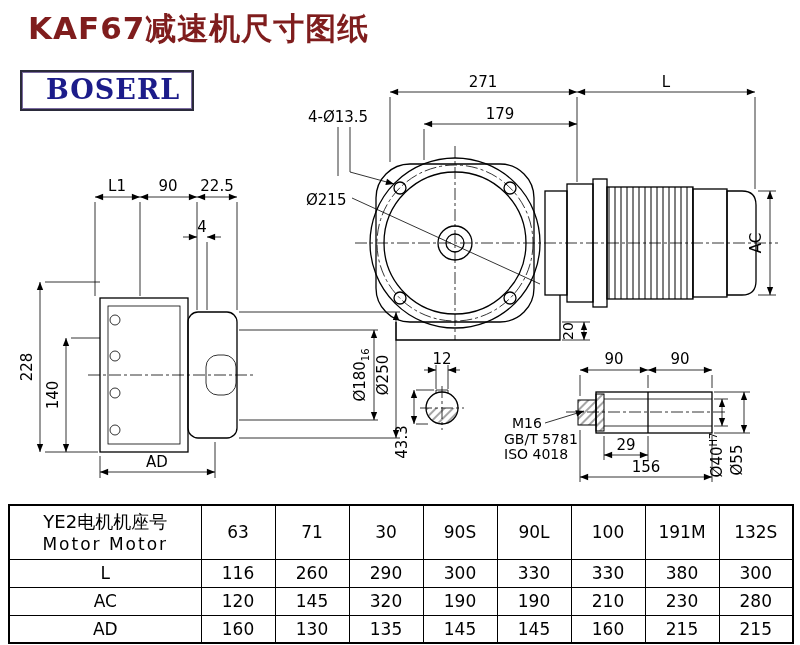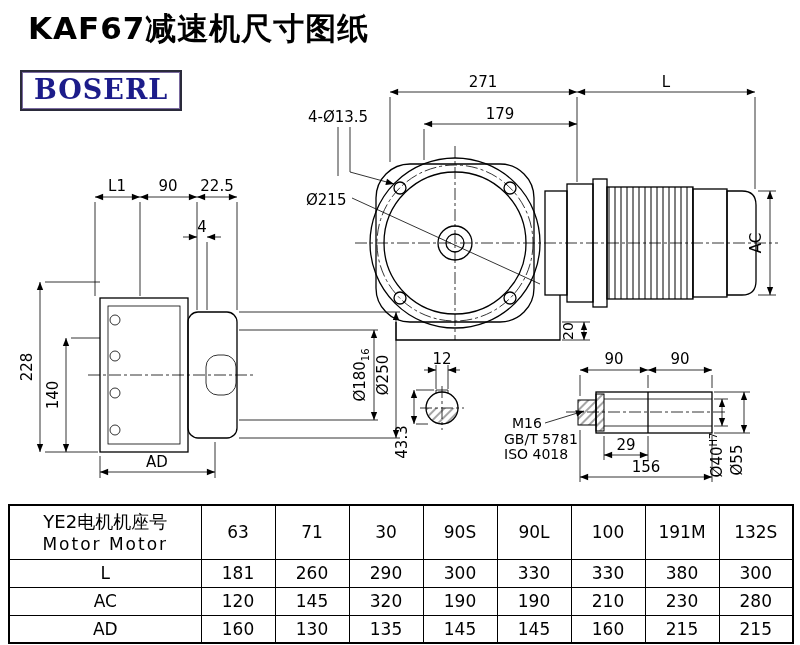--- a/index.html
+++ b/index.html
@@ -1,22 +1,22 @@
 <!DOCTYPE html>
 <html><head>
 <meta charset="utf-8">
 <style>
   * { margin:0; padding:0; box-sizing:border-box; }
   html,body { background:#fff; }
   body { width:800px; height:645px; font-family:"DejaVu Sans","Liberation Sans",sans-serif; }
   #page { position:relative; width:800px; height:645px; background:#fff; overflow:hidden; }
 
-  #title { position:absolute; left:28px; top:8px; font-size:31px; font-weight:bold; color:#000000; letter-spacing:1px; white-space:nowrap; }
-
-  #logo { position:absolute; left:20px; top:70px; border:2px solid #2a2a3a; box-shadow:inset 0 0 0 1px #7a6aa0; padding:2px 12px 4px 12px; background:#fff; }
+  #title { position:absolute; left:28px; top:8px; font-size:31px; font-weight:bold; color:#7f1d1d; letter-spacing:1px; white-space:nowrap; }
+
+  #logo { position:absolute; left:20px; top:70px; border:2px solid #2a2a3a; box-shadow:inset 0 0 0 1px #7a6aa0; padding:2px 12px 4px 24px; background:#fff; }
   #logo span { font-family:"DejaVu Serif","Liberation Serif",serif; font-size:27px; font-weight:bold; color:#1c1c8a; letter-spacing:1px; }
 
   svg.drawing { position:absolute; left:0; top:0; }
   .ol   { fill:none; stroke:#000; stroke-width:1.3; }
   .thin { fill:none; stroke:#000; stroke-width:0.8; }
   .cl   { fill:none; stroke:#000; stroke-width:0.8; stroke-dasharray:12 3 3 3; }
   .ext  { fill:none; stroke:#000; stroke-width:0.8; }
   .dim  { fill:none; stroke:#000; stroke-width:0.8; marker-start:url(#ma); marker-end:url(#ma); }
   .lead { fill:none; stroke:#000; stroke-width:0.8; marker-end:url(#ma); }
   svg text { font-family:"DejaVu Sans","Liberation Sans",sans-serif; font-size:15px; fill:#000; }
@@ -241,21 +241,21 @@
       <td>71</td>
       <td>30</td>
       <td>90S</td>
       <td>90L</td>
       <td>100</td>
       <td>191M</td>
       <td>132S</td>
     </tr>
     <tr>
       <td>L</td>
-      <td>181</td>
+      <td>116</td>
       <td>260</td>
       <td>290</td>
       <td>300</td>
       <td>330</td>
       <td>330</td>
       <td>380</td>
       <td>300</td>
     </tr>
     <tr>
       <td>AC</td>

